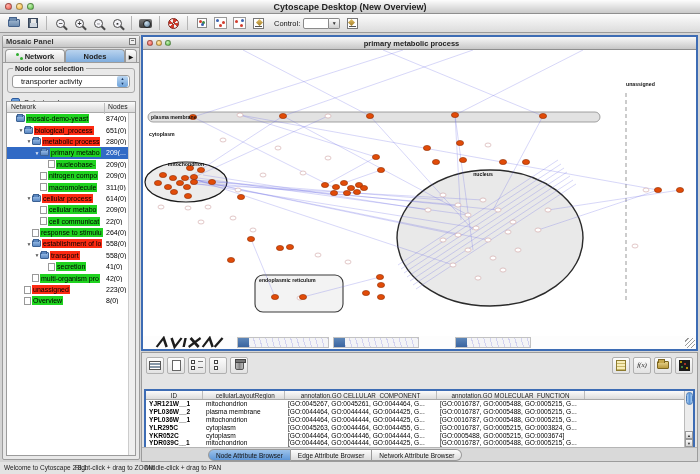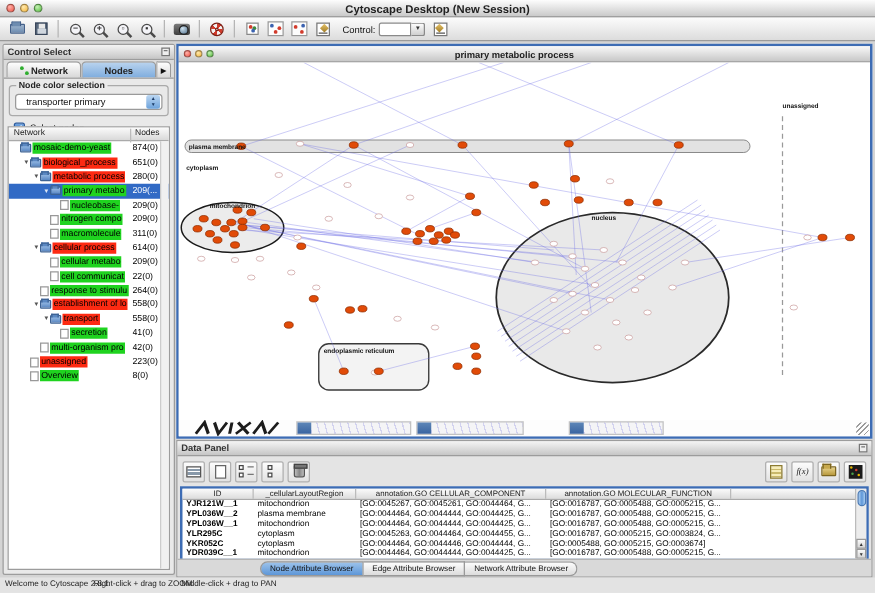--- a/index.html
+++ b/index.html
@@ -154,21 +154,21 @@
 <body>
 
 <div id="app">
 
   <div class="titlebar">
     <div class="lights">
       <span class="light red"></span>
       <span class="light yellow"></span>
       <span class="light green"></span>
     </div>
-    <span class="wtitle">Cytoscape Desktop (New Session)</span>
+    <span class="wtitle">Cytoscape Desktop (New Overview)</span>
   </div>
 
   <div class="toolbar">
     <span style="width:4px"></span>
     <span class="tbi">
         <span class="folder-o"></span>
       </span>
     <span class="tbi">
         <span class="floppy"></span>
       </span>
@@ -221,40 +221,40 @@
     <span class="search-label">Control:</span>
     <span class="search-box"></span>
     <span class="search-drop">▼</span>
     <span class="tbi" style="margin-left:4px">
         <span class="annot-ic" style="transform:scaleX(-1)"></span>
       </span>
   </div>
 
   <div class="control-panel">
     <div class="panel-head">
-      <span class="ptitle">Control Select</span>
+      <span class="ptitle">Mosaic Panel</span>
       <span class="float-ic"></span>
     </div>
     <div class="cp-tabs">
       <span class="cp-tab">
         <span class="net-glyph">
           <span class="dot" style="left:0;top:0;background:#2fae2f;width:3px;height:3px"></span>
           <span class="dot" style="right:0;bottom:0;background:#2fae2f;width:3px;height:3px"></span>
         </span>
         <span>Network</span>
       </span>
       <span class="cp-tab sel">
         <span>Nodes</span>
       </span>
       <span class="cp-tab-more">▶</span>
     </div>
     <div class="groupbox">
       <span class="legend">Node color selection</span>
       <div class="combo">
-        <span class="val">transporter primary</span>
+        <span class="val">transporter activity</span>
         <span class="step">
             <span>▲</span>
             <span>▼</span>
           </span>
       </div>
     </div>
     <div class="checkrow">
       <span class="checkbox">✓</span>
       <span class="cklabel">Select nodes</span>
     </div>
@@ -543,24 +543,20 @@
         </span>
       <span class="thumb" style="left:312px;width:76px">
           <span class="cap"></span>
           <span class="prev"></span>
         </span>
       <span class="grip"></span>
     </div>
   </div>
 
   <div class="data-panel">
-    <div class="panel-head">
-      <span class="ptitle">Data Panel</span>
-      <span class="float-ic"></span>
-    </div>
     <div class="dp-toolbar">
       <span class="dbi">
           <span class="ic-table"></span>
         </span>
       <span class="dbi">
           <span class="ic-page"></span>
         </span>
       <span class="dbi">
         <span class="ic-checklist">
             <span class="ck-sq" style="left:0;top:0"></span>

